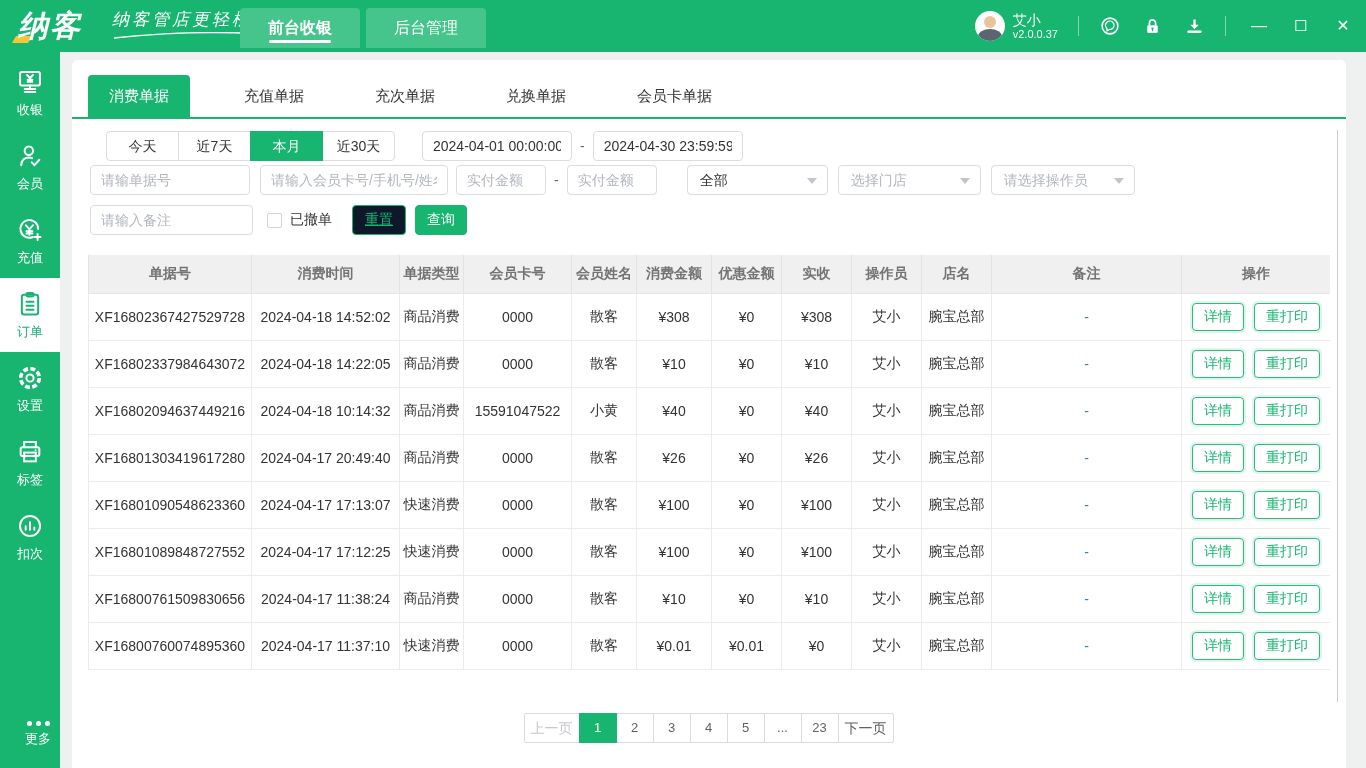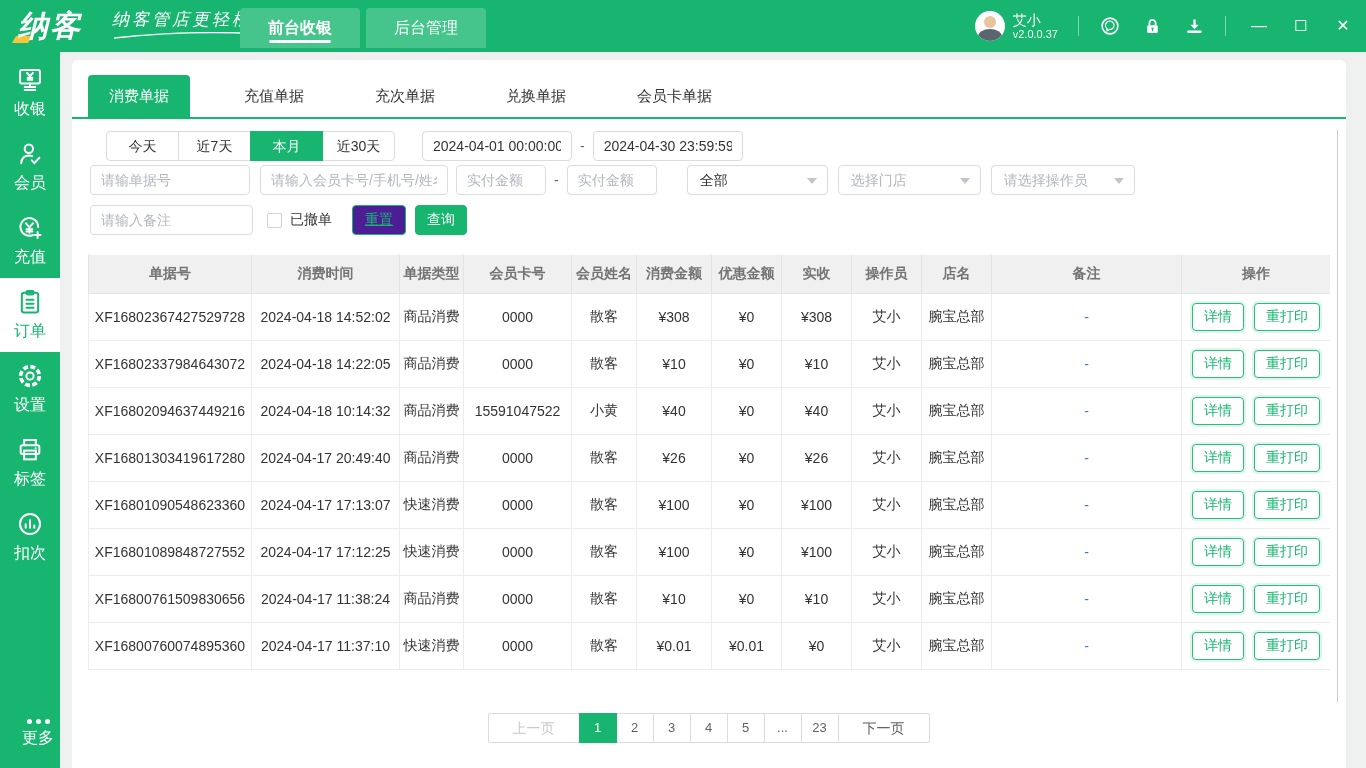--- a/index.html
+++ b/index.html
@@ -29,21 +29,21 @@
   .uver{font-size:11px; opacity:.95;}
   .tb-divider{width:1px; height:20px; background:rgba(255,255,255,.45);}
   .tb-icon{width:22px; height:22px; display:flex; align-items:center; justify-content:center; cursor:pointer;}
   .win-ctrls{display:flex; align-items:center; gap:24px; margin-left:4px;}
   .win-btn{color:#fff; font-size:16px; width:18px; text-align:center; cursor:pointer; line-height:18px;}
 
   
   .sidebar{position:absolute; left:0; top:0; width:60px; height:768px; background:var(--green); z-index:2; padding-top:56px;}
   .side-item{height:74px; display:flex; flex-direction:column; align-items:center; justify-content:center; gap:5px; color:#fff; cursor:pointer;}
   .side-item.active{background:#fff; color:var(--green);}
-  .side-label{font-size:16px;}
+  .side-label{font-size:13px;}
   .side-icon svg{display:block;}
   .side-more{position:absolute; bottom:6px; left:8px; width:60px; height:56px; display:flex; flex-direction:column; align-items:center; justify-content:center; gap:4px; color:#fff; cursor:pointer;}
   .dots{display:flex; gap:4px;}
   .dots i{width:5px; height:5px; border-radius:50%; background:#fff;}
 
   
   .card{position:absolute; left:72px; top:60px; width:1274px; height:708px; background:#fff; border-radius:6px 6px 0 0;}
   .tab-line{position:absolute; left:0; top:57px; width:100%; height:2px; background:var(--green);}
   .main-tabs{position:absolute; left:16px; top:15px; display:flex;}
   .main-tab{height:42px; line-height:42px; padding:0 21px; margin-right:29px; font-size:15px; color:var(--text); cursor:pointer; white-space:nowrap;}
@@ -61,39 +61,39 @@
   .inp::placeholder{color:var(--ph);}
   .date-inp{width:150px; margin-left:27px; text-align:center;}
   .date-inp2{margin-left:0;}
   .range-dash{color:#666; margin:0 8px;}
   .fake-select{position:relative; height:30px; line-height:28px; border:1px solid var(--border); border-radius:4px; background:#fff; padding:0 26px 0 12px; cursor:pointer;}
   .fake-select .val{font-size:14px; color:var(--text);}
   .fake-select .ph{color:var(--ph);}
   .fake-select .arr{position:absolute; right:10px; top:12px; width:0; height:0; border-left:5px solid transparent; border-right:5px solid transparent; border-top:6px solid #c0c4cc;}
   .checkbox{width:15px; height:15px; border:1px solid #cfd3da; border-radius:2px; background:#fff; display:inline-block; cursor:pointer;}
   .chk-label{margin:0 0 0 8px; font-size:14px; color:var(--text);}
-  .btn-reset{width:54px; height:30px; border:1px solid var(--green); border-radius:4px; background:#4c1d95; color:var(--green); font-size:14px; margin-left:20px; cursor:pointer;text-decoration:underline;}
+  .btn-reset{width:54px; height:30px; border:1px solid var(--green); border-radius:4px; background:#0f172a; color:var(--green); font-size:14px; margin-left:20px; cursor:pointer;text-decoration:underline;}
   .btn-search{width:52px; height:30px; border:1px solid var(--green); border-radius:4px; background:var(--green); color:#fff; font-size:14px; margin-left:9px; cursor:pointer;}
 
   
   .table-wrap{position:absolute; left:16px; top:195px; width:1242px; height:453px; overflow:hidden;}
   table{width:1242px; border-collapse:collapse; table-layout:fixed;}
   th{height:38px; background:#f0f0f0; font-size:14px; font-weight:bold; color:#737373; border-right:1px solid #e3e3e3; border-bottom:1px solid #e6e6e6;}
   th:first-child{border-left:1px solid #e3e3e3;}
   td{height:47px; text-align:center; font-size:14px; color:#333; border-right:1px solid var(--sep); border-bottom:1px solid var(--sep); overflow:hidden; white-space:nowrap;}
   td:first-child{border-left:1px solid var(--sep);}
   td.remark{color:#4178cf;}
   .act-btn{height:28px; padding:0 11px; margin:0 5px; background:#fff; border:1px solid #29bc7d; border-radius:4px; color:#1cb674; font-size:14px; cursor:pointer; box-shadow:0 0 0 2px rgba(24,181,113,.14);}
 
   .scroll-line{position:absolute; left:1265px; top:70px; width:1px; height:572px; background:#ccc;}
 
   
   .pager{position:absolute; left:0; top:653px; width:100%; display:flex; justify-content:center;}
   .page-btn{min-width:38px; height:30px; line-height:28px; text-align:center; background:#fff; border:1px solid var(--border); color:#606266; font-size:13px; margin-left:-1px; cursor:pointer; padding:0 4px;}
-  .page-btn.prev,.page-btn.next{padding:0 24px; font-size:14px;}
+  .page-btn.prev,.page-btn.next{padding:0 6px; font-size:14px;}
   .page-btn.prev{border-radius:2px 0 0 2px; color:#c8cace; cursor:default;}
   .page-btn.next{border-radius:0 2px 2px 0;}
   .page-btn.active{background:var(--green); border-color:var(--green); color:#fff; position:relative; z-index:1;}
 </style>
 </head>
 <body>
 
 <div class="topbar">
   <div class="logo">
     <span class="accent"></span>

